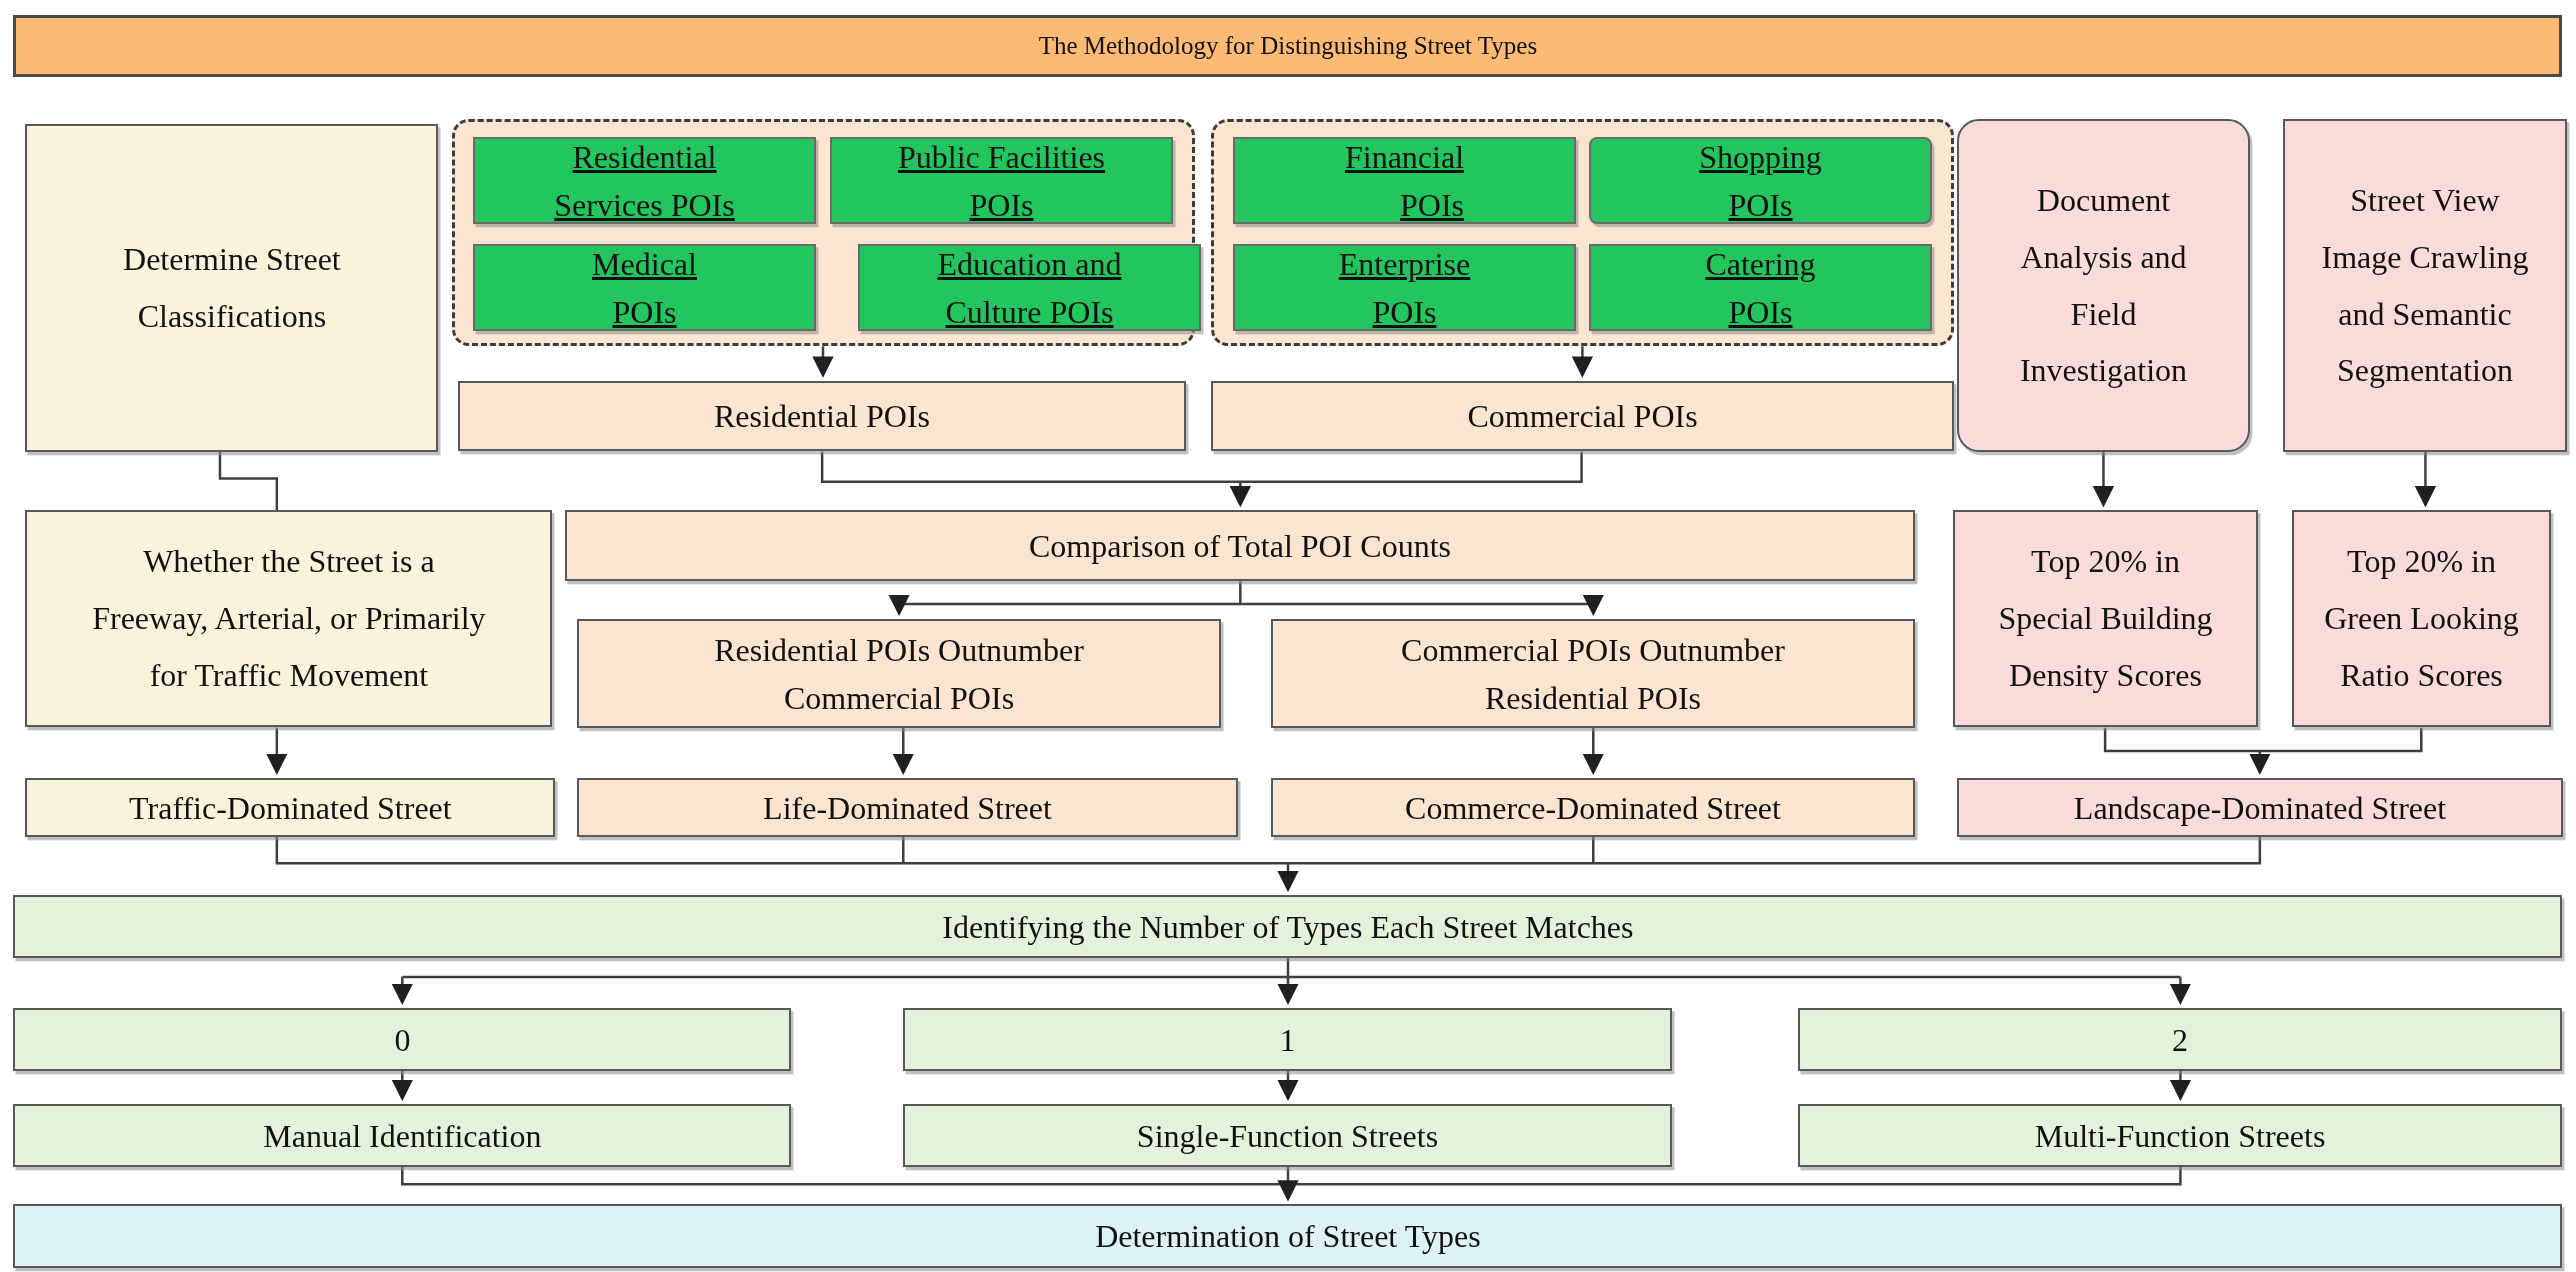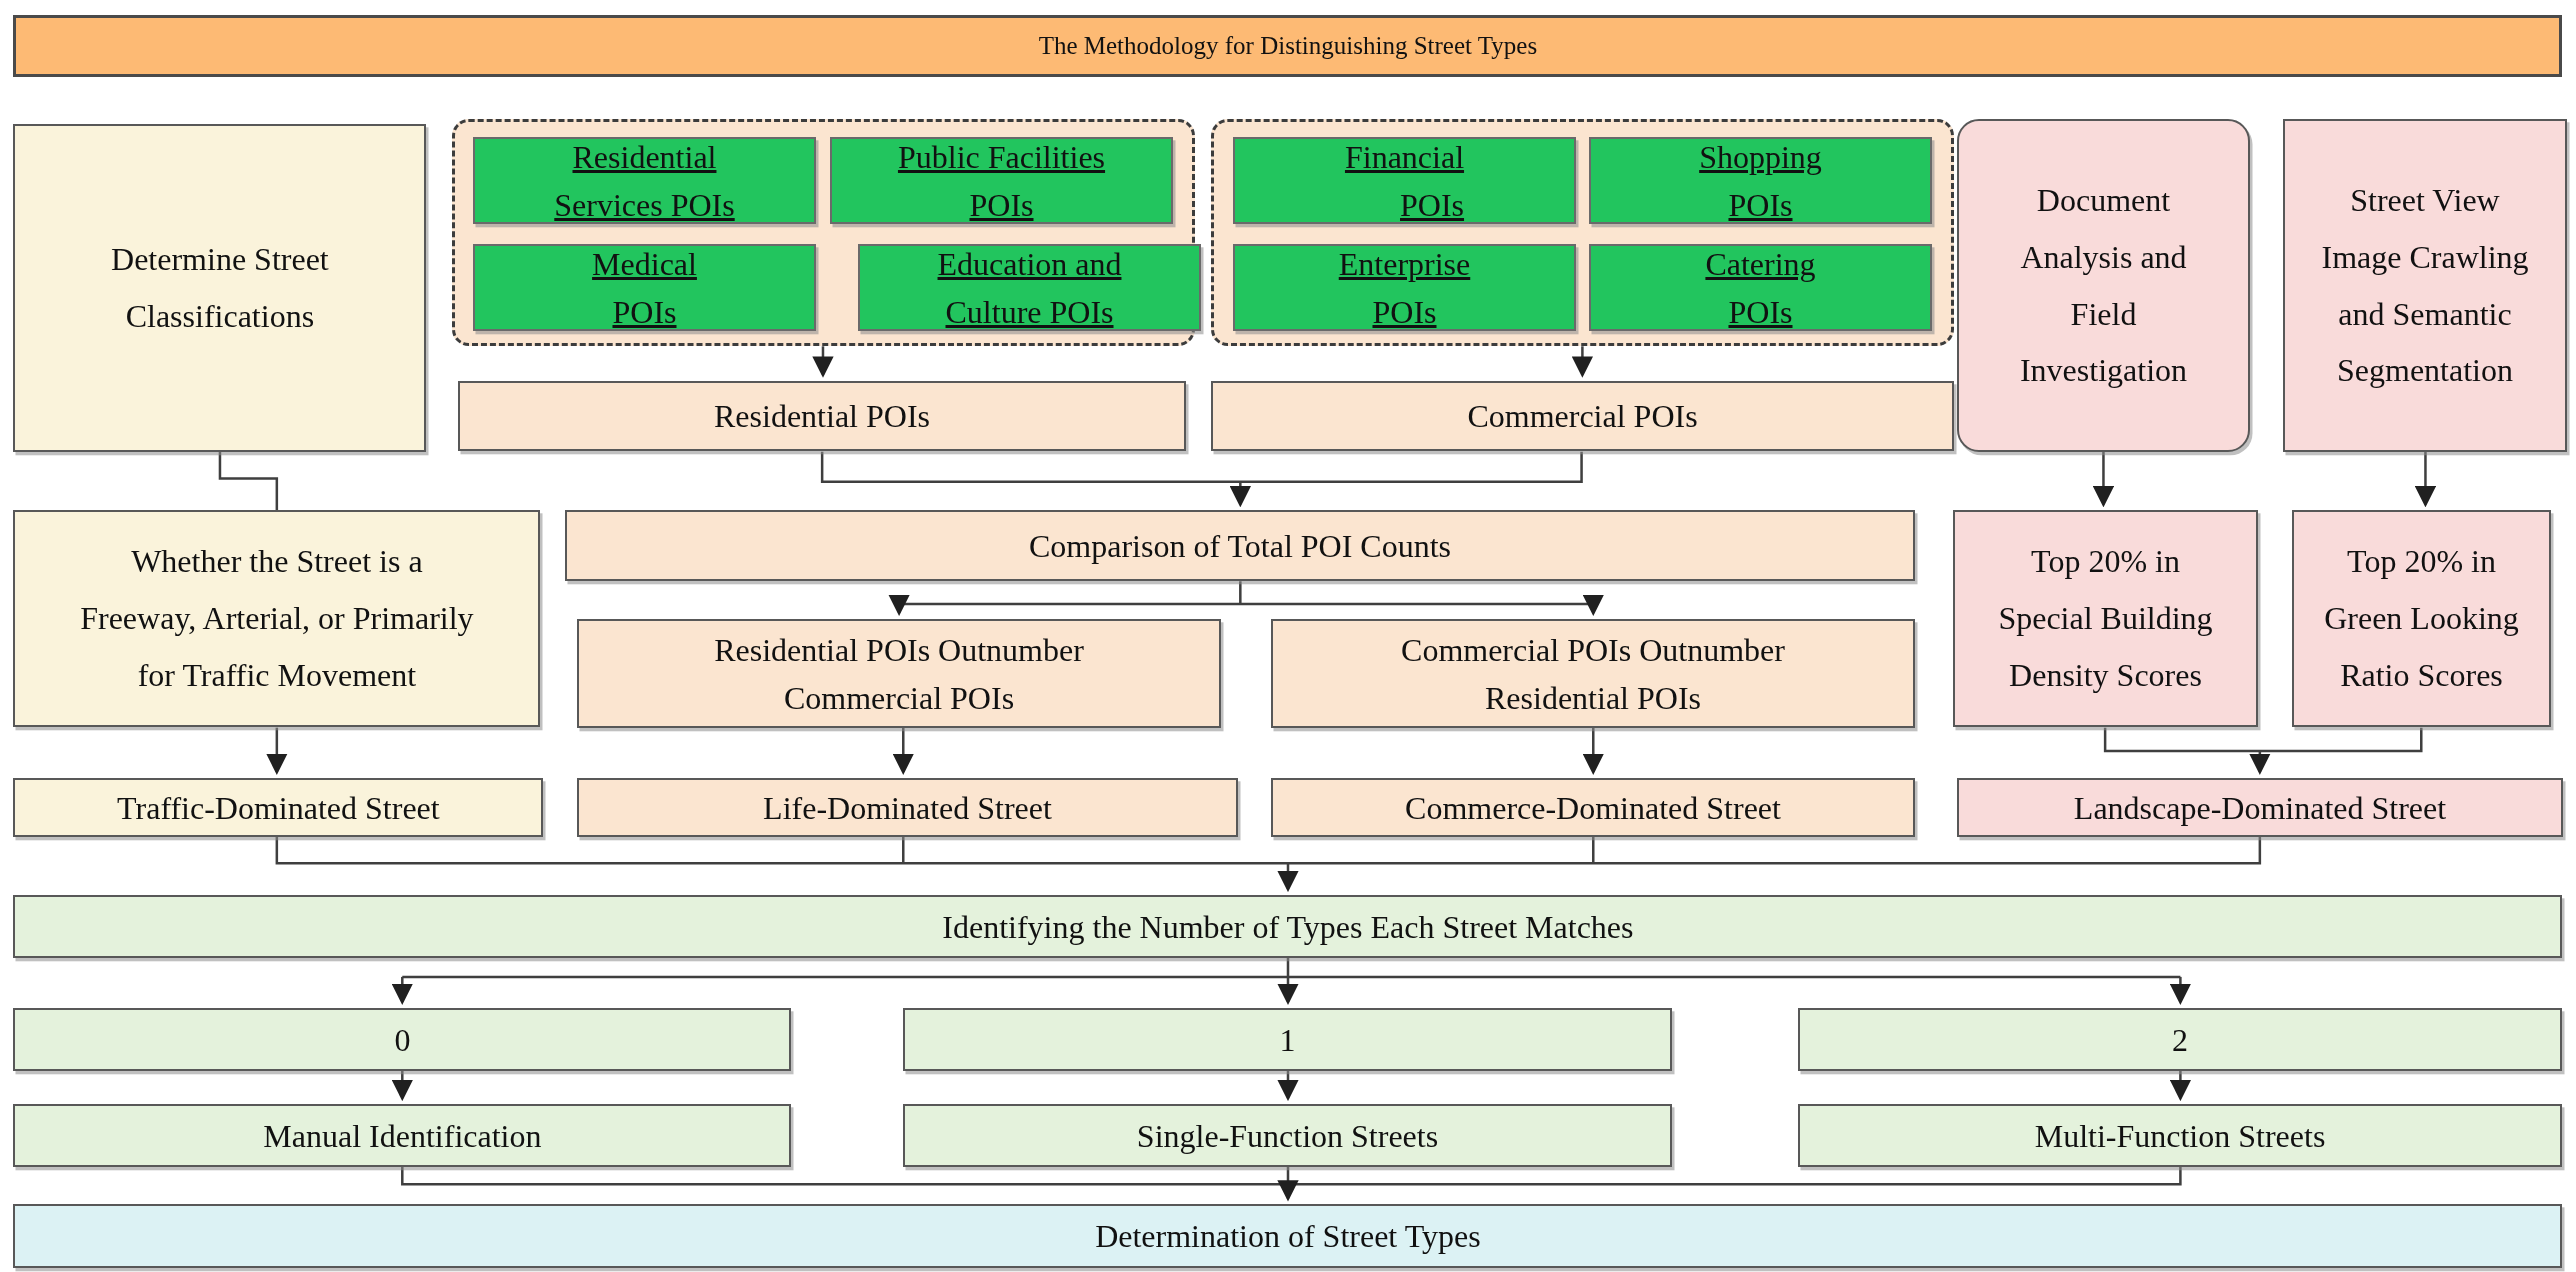--- a/index.html
+++ b/index.html
@@ -23,21 +23,21 @@
     white-space:pre-line;
     z-index:2;
     padding:3.3px 8.4px;
   }
   .tall{line-height:1.78;}
   .titlebar{
     font-weight:normal;font-size:25px;
     background:#fdba74;border:3.3px solid #4a4a4a;
     box-shadow:none;
   }
-  .cream{background:#FAF3DB;}
+  .cream{background:#FAF3DB;margin-left:12px;}
   .peach{background:#FBE5D0;}
   .pink{background:#F9DBDA;}
   .green{background:#E4F2DC;}
   .cyan{background:#DCF2F4;}
   .whitebox{background:#22c55e;border:2.5px solid #6a6a6a;text-decoration:underline;}
   .dashedgroup{
     position:absolute;box-sizing:border-box;
     background:#FBE5D0;
     border:3.3px dashed #3c3c3c;border-radius:16.7px;
     box-shadow:none;z-index:1;
@@ -107,21 +107,21 @@
   <div class="node whitebox" style="left:830px;top:137px;width:343px;height:87px;">Public Facilities
 POIs</div>
   <div class="node whitebox" style="left:473px;top:244px;width:343px;height:87px;">Medical
 POIs</div>
   <div class="node whitebox" style="left:830px;top:244px;width:343px;height:87px;margin-left:28px;">Education and
 Culture POIs</div>
 
   <div class="dashedgroup" style="left:1211px;top:119px;width:743px;height:227px;"></div>
   <div class="node whitebox" style="left:1233px;top:137px;width:343px;height:87px;text-align:right;">Financial
 POIs</div>
-  <div class="node whitebox" style="left:1589px;top:137px;width:343px;height:87px;">Shopping
+  <div class="node whitebox" style="left:1589px;top:137px;width:343px;height:87px;border-radius:8px;">Shopping
 POIs</div>
   <div class="node whitebox" style="left:1233px;top:244px;width:343px;height:87px;">Enterprise
 POIs</div>
   <div class="node whitebox" style="left:1589px;top:244px;width:343px;height:87px;">Catering
 POIs</div>
 
   <div class="node pink tall" style="left:1957px;top:119px;width:293px;height:333px;border-radius:22px;">Document
 Analysis and
 Field
 Investigation</div>

